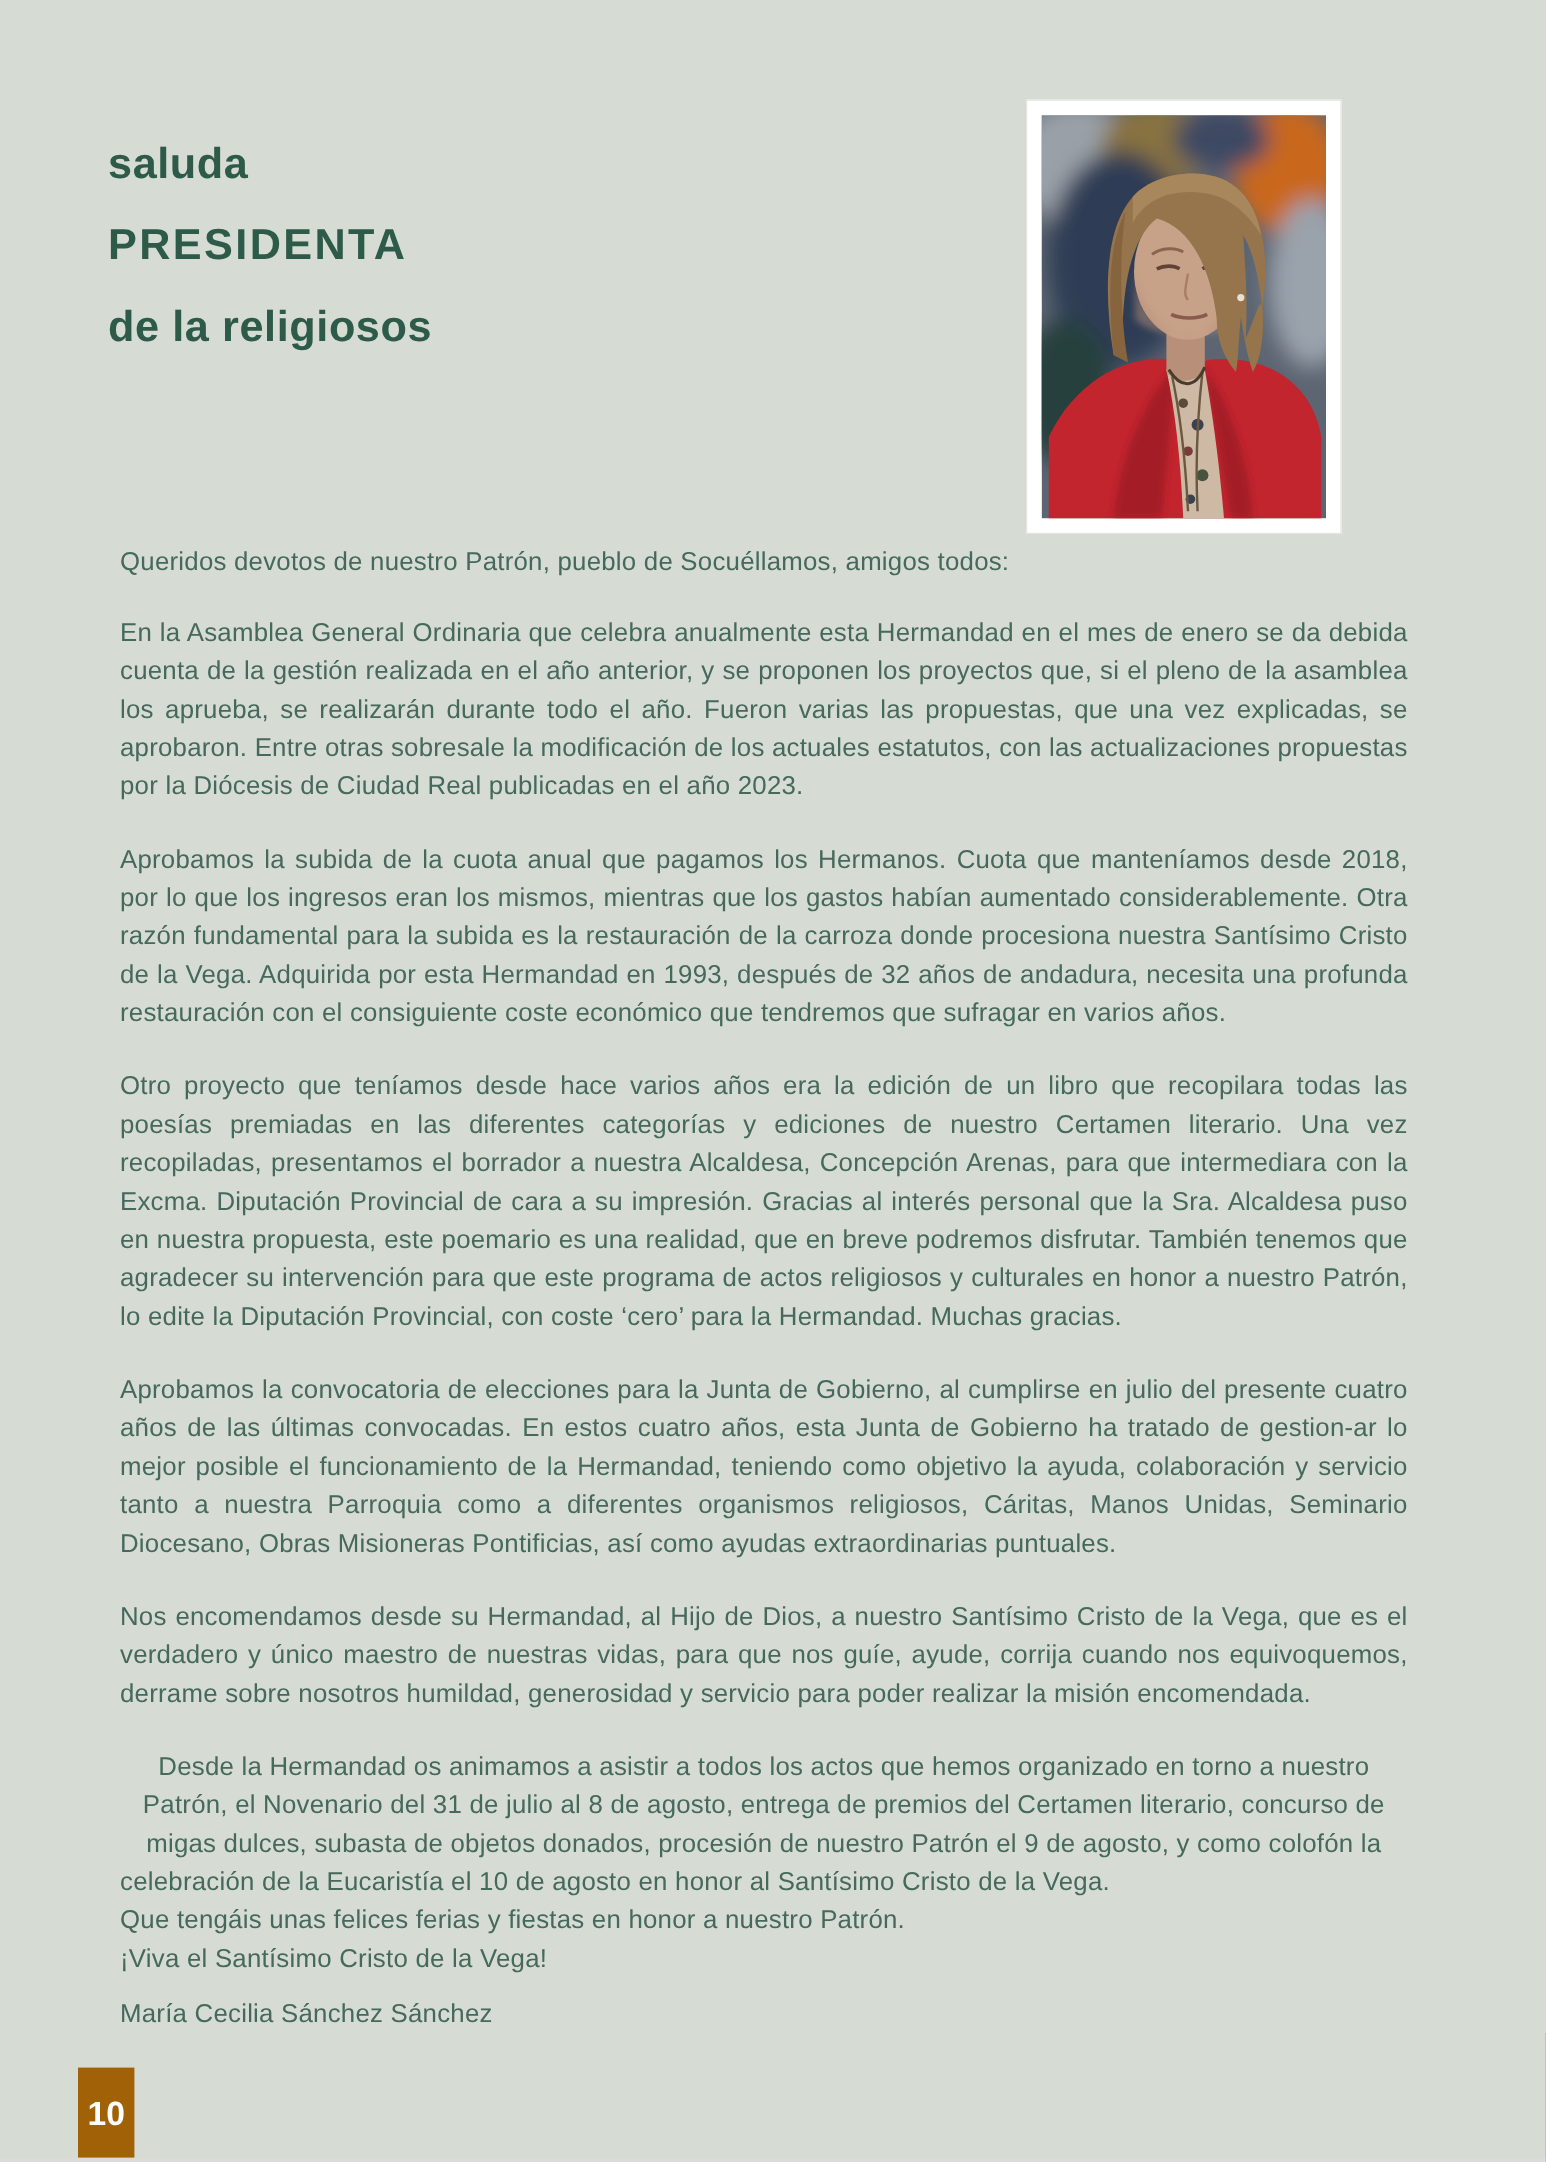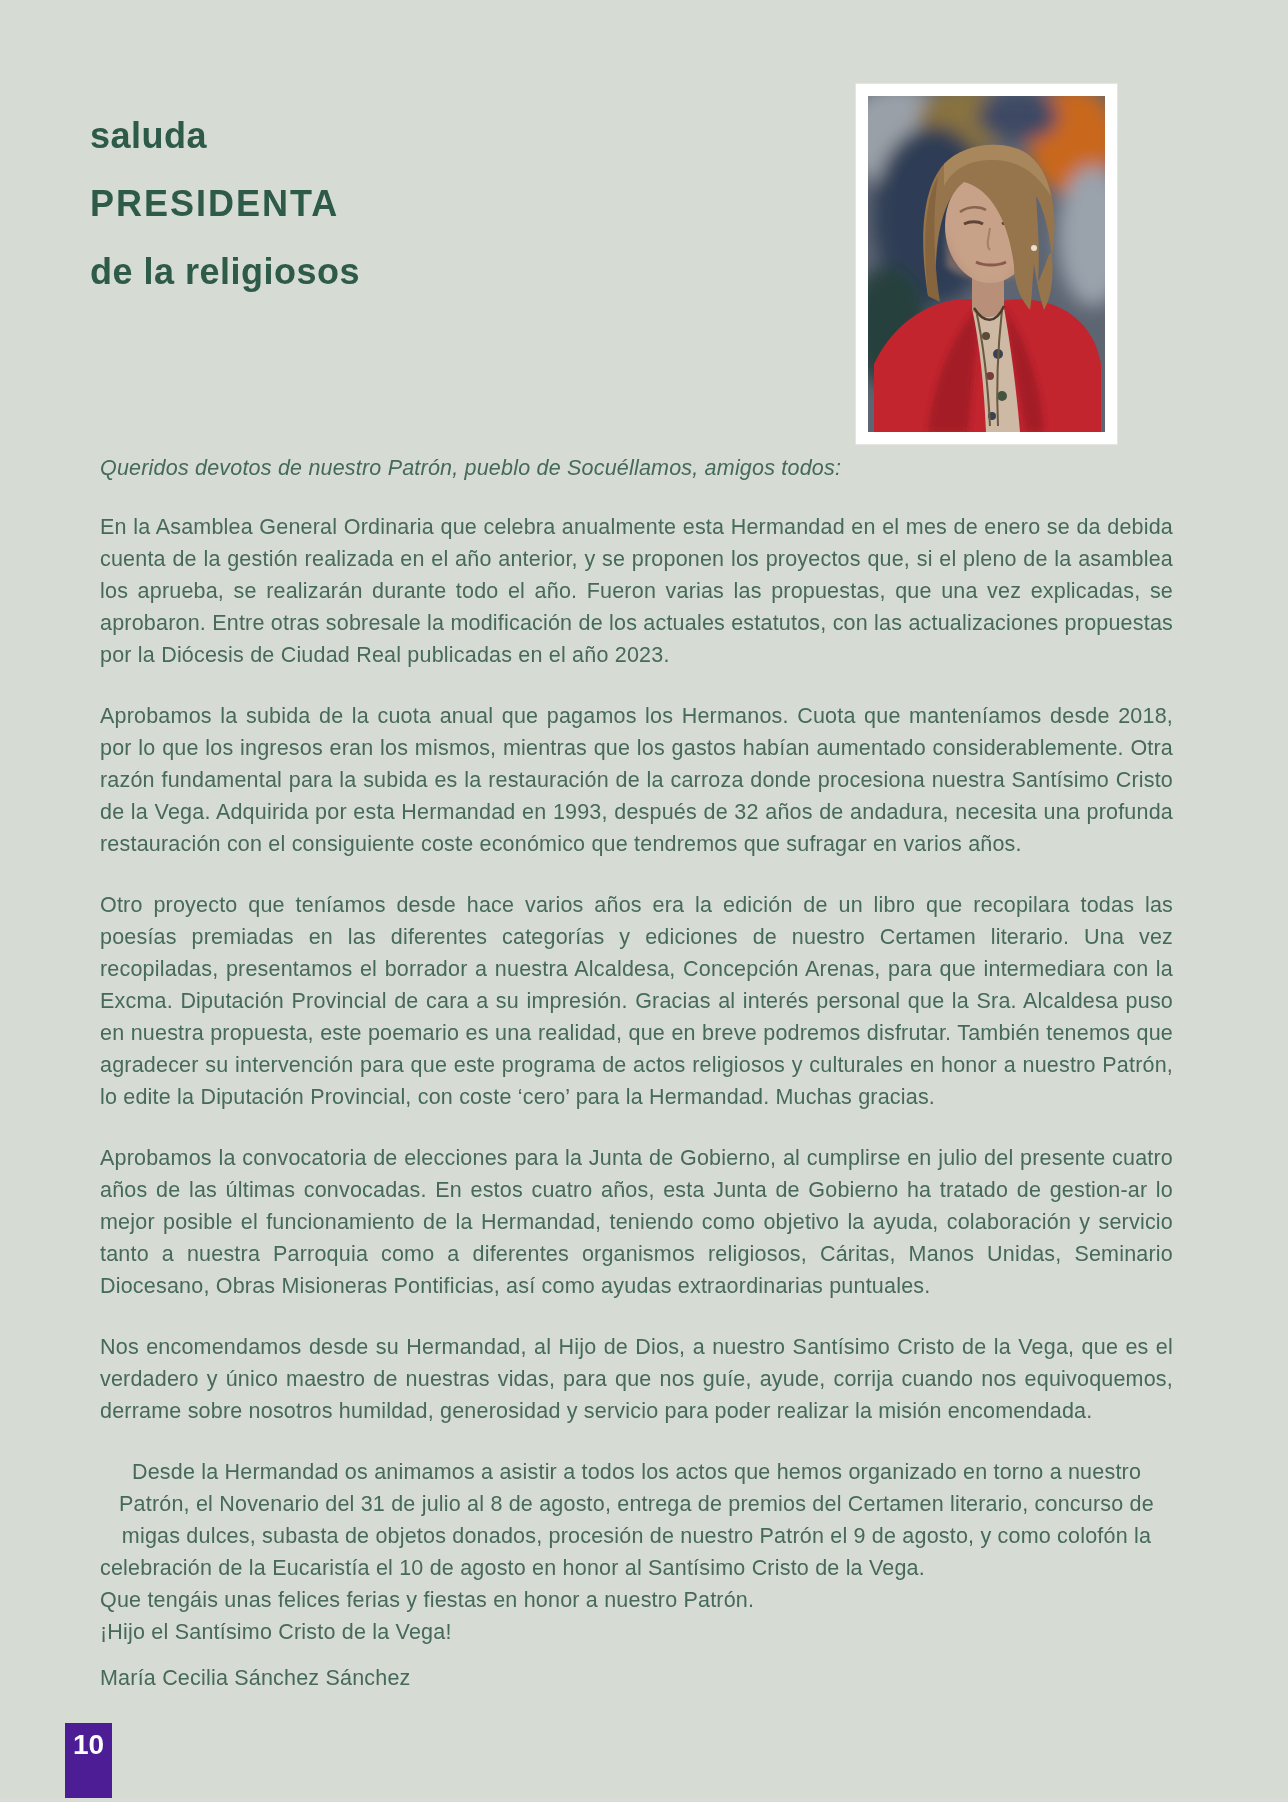--- a/index.html
+++ b/index.html
@@ -52,42 +52,42 @@
     color:#45695a;
     font-size:21.5px;
     line-height:32px;
     letter-spacing:0.2px;
   }
   .letter p{
     margin:0 0 29px 0;
     text-align:justify;
     text-align-last:left;
   }
-  .letter p.salutation{margin-bottom:27px;font-style:italic;}
+  .letter p.salutation{margin-bottom:27px;}
   .letter p.closing-line{margin:0;text-align:center;}
   .signature{
     margin-top:14px;
     text-align:left;
     padding-right:50px;
   }
   .signature div{line-height:32px;}
 
   
   .page-number-box{
     position:absolute;
     left:65px;
     top:1723px;
     width:47px;
     height:79px;
-    background:#4c1d95;
+    background:#a16207;
     color:#ffffff;
     font-weight:700;
     font-size:28px;
     text-align:center;
-    padding-top:6px;
+    padding-top:23px;
     box-sizing:border-box;
   }
 
   
   .page-edge{
     position:absolute;
     left:0;right:0;bottom:0;
     height:4px;
     background:#daddd7;
   }
@@ -164,21 +164,21 @@
 
   <div class="letter">
     <p class="salutation">Queridos devotos de nuestro Patrón, pueblo de Socuéllamos, amigos todos:</p>
     <p>En la Asamblea General Ordinaria que celebra anualmente esta Hermandad en el mes de enero se da debida cuenta de la gestión realizada en el año anterior, y se proponen los proyectos que, si el pleno de la asamblea los aprueba, se realizarán durante todo el año. Fueron varias las propuestas, que una vez explicadas, se aprobaron. Entre otras sobresale la modificación de los actuales estatutos, con las actualizaciones propuestas por la Diócesis de Ciudad Real publicadas en el año 2023.</p>
     <p>Aprobamos la subida de la cuota anual que pagamos los Hermanos. Cuota que manteníamos desde 2018, por lo que los ingresos eran los mismos, mientras que los gastos habían aumentado considerablemente. Otra razón fundamental para la subida es la restauración de la carroza donde procesiona nuestra Santísimo Cristo de la Vega. Adquirida por esta Hermandad en 1993, después de 32 años de andadura, necesita una profunda restauración con el consiguiente coste económico que tendremos que sufragar en varios años.</p>
     <p>Otro proyecto que teníamos desde hace varios años era la edición de un libro que recopilara todas las poesías premiadas en las diferentes categorías y ediciones de nuestro Certamen literario. Una vez recopiladas, presentamos el borrador a nuestra Alcaldesa, Concepción Arenas, para que intermediara con la Excma. Diputación Provincial de cara a su impresión. Gracias al interés personal que la Sra. Alcaldesa puso en nuestra propuesta, este poemario es una realidad, que en breve podremos disfrutar. También tenemos que agradecer su intervención para que este programa de actos religiosos y culturales en honor a nuestro Patrón, lo edite la Diputación Provincial, con coste ‘cero’ para la Hermandad. Muchas gracias.</p>
     <p>Aprobamos la convocatoria de elecciones para la Junta de Gobierno, al cumplirse en julio del presente cuatro años de las últimas convocadas. En estos cuatro años, esta Junta de Gobierno ha tratado de gestion-ar lo mejor posible el funcionamiento de la Hermandad, teniendo como objetivo la ayuda, colaboración y servicio tanto a nuestra Parroquia como a diferentes organismos religiosos, Cáritas, Manos Unidas, Seminario Diocesano, Obras Misioneras Pontificias, así como ayudas extraordinarias puntuales.</p>
     <p>Nos encomendamos desde su Hermandad, al Hijo de Dios, a nuestro Santísimo Cristo de la Vega, que es el verdadero y único maestro de nuestras vidas, para que nos guíe, ayude, corrija cuando nos equivoquemos, derrame sobre nosotros humildad, generosidad y servicio para poder realizar la misión encomendada.</p>
     <p class="closing-line">Desde la Hermandad os animamos a asistir a todos los actos que hemos organizado en torno a nuestro Patrón, el Novenario del 31 de julio al 8 de agosto, entrega de premios del Certamen literario, concurso de migas dulces, subasta de objetos donados, procesión de nuestro Patrón el 9 de agosto, y como colofón la celebración de la Eucaristía el 10 de agosto en honor al Santísimo Cristo de la Vega.</p>
     <p class="closing-line">Que tengáis unas felices ferias y fiestas en honor a nuestro Patrón.</p>
-    <p class="closing-line">¡Hijo el Santísimo Cristo de la Vega!</p>
+    <p class="closing-line">¡Viva el Santísimo Cristo de la Vega!</p>
 
     <div class="signature">
       <div>María Cecilia Sánchez Sánchez</div>
     </div>
   </div>
 
   <div class="page-number-box">
     <span>10</span>
   </div>
 

